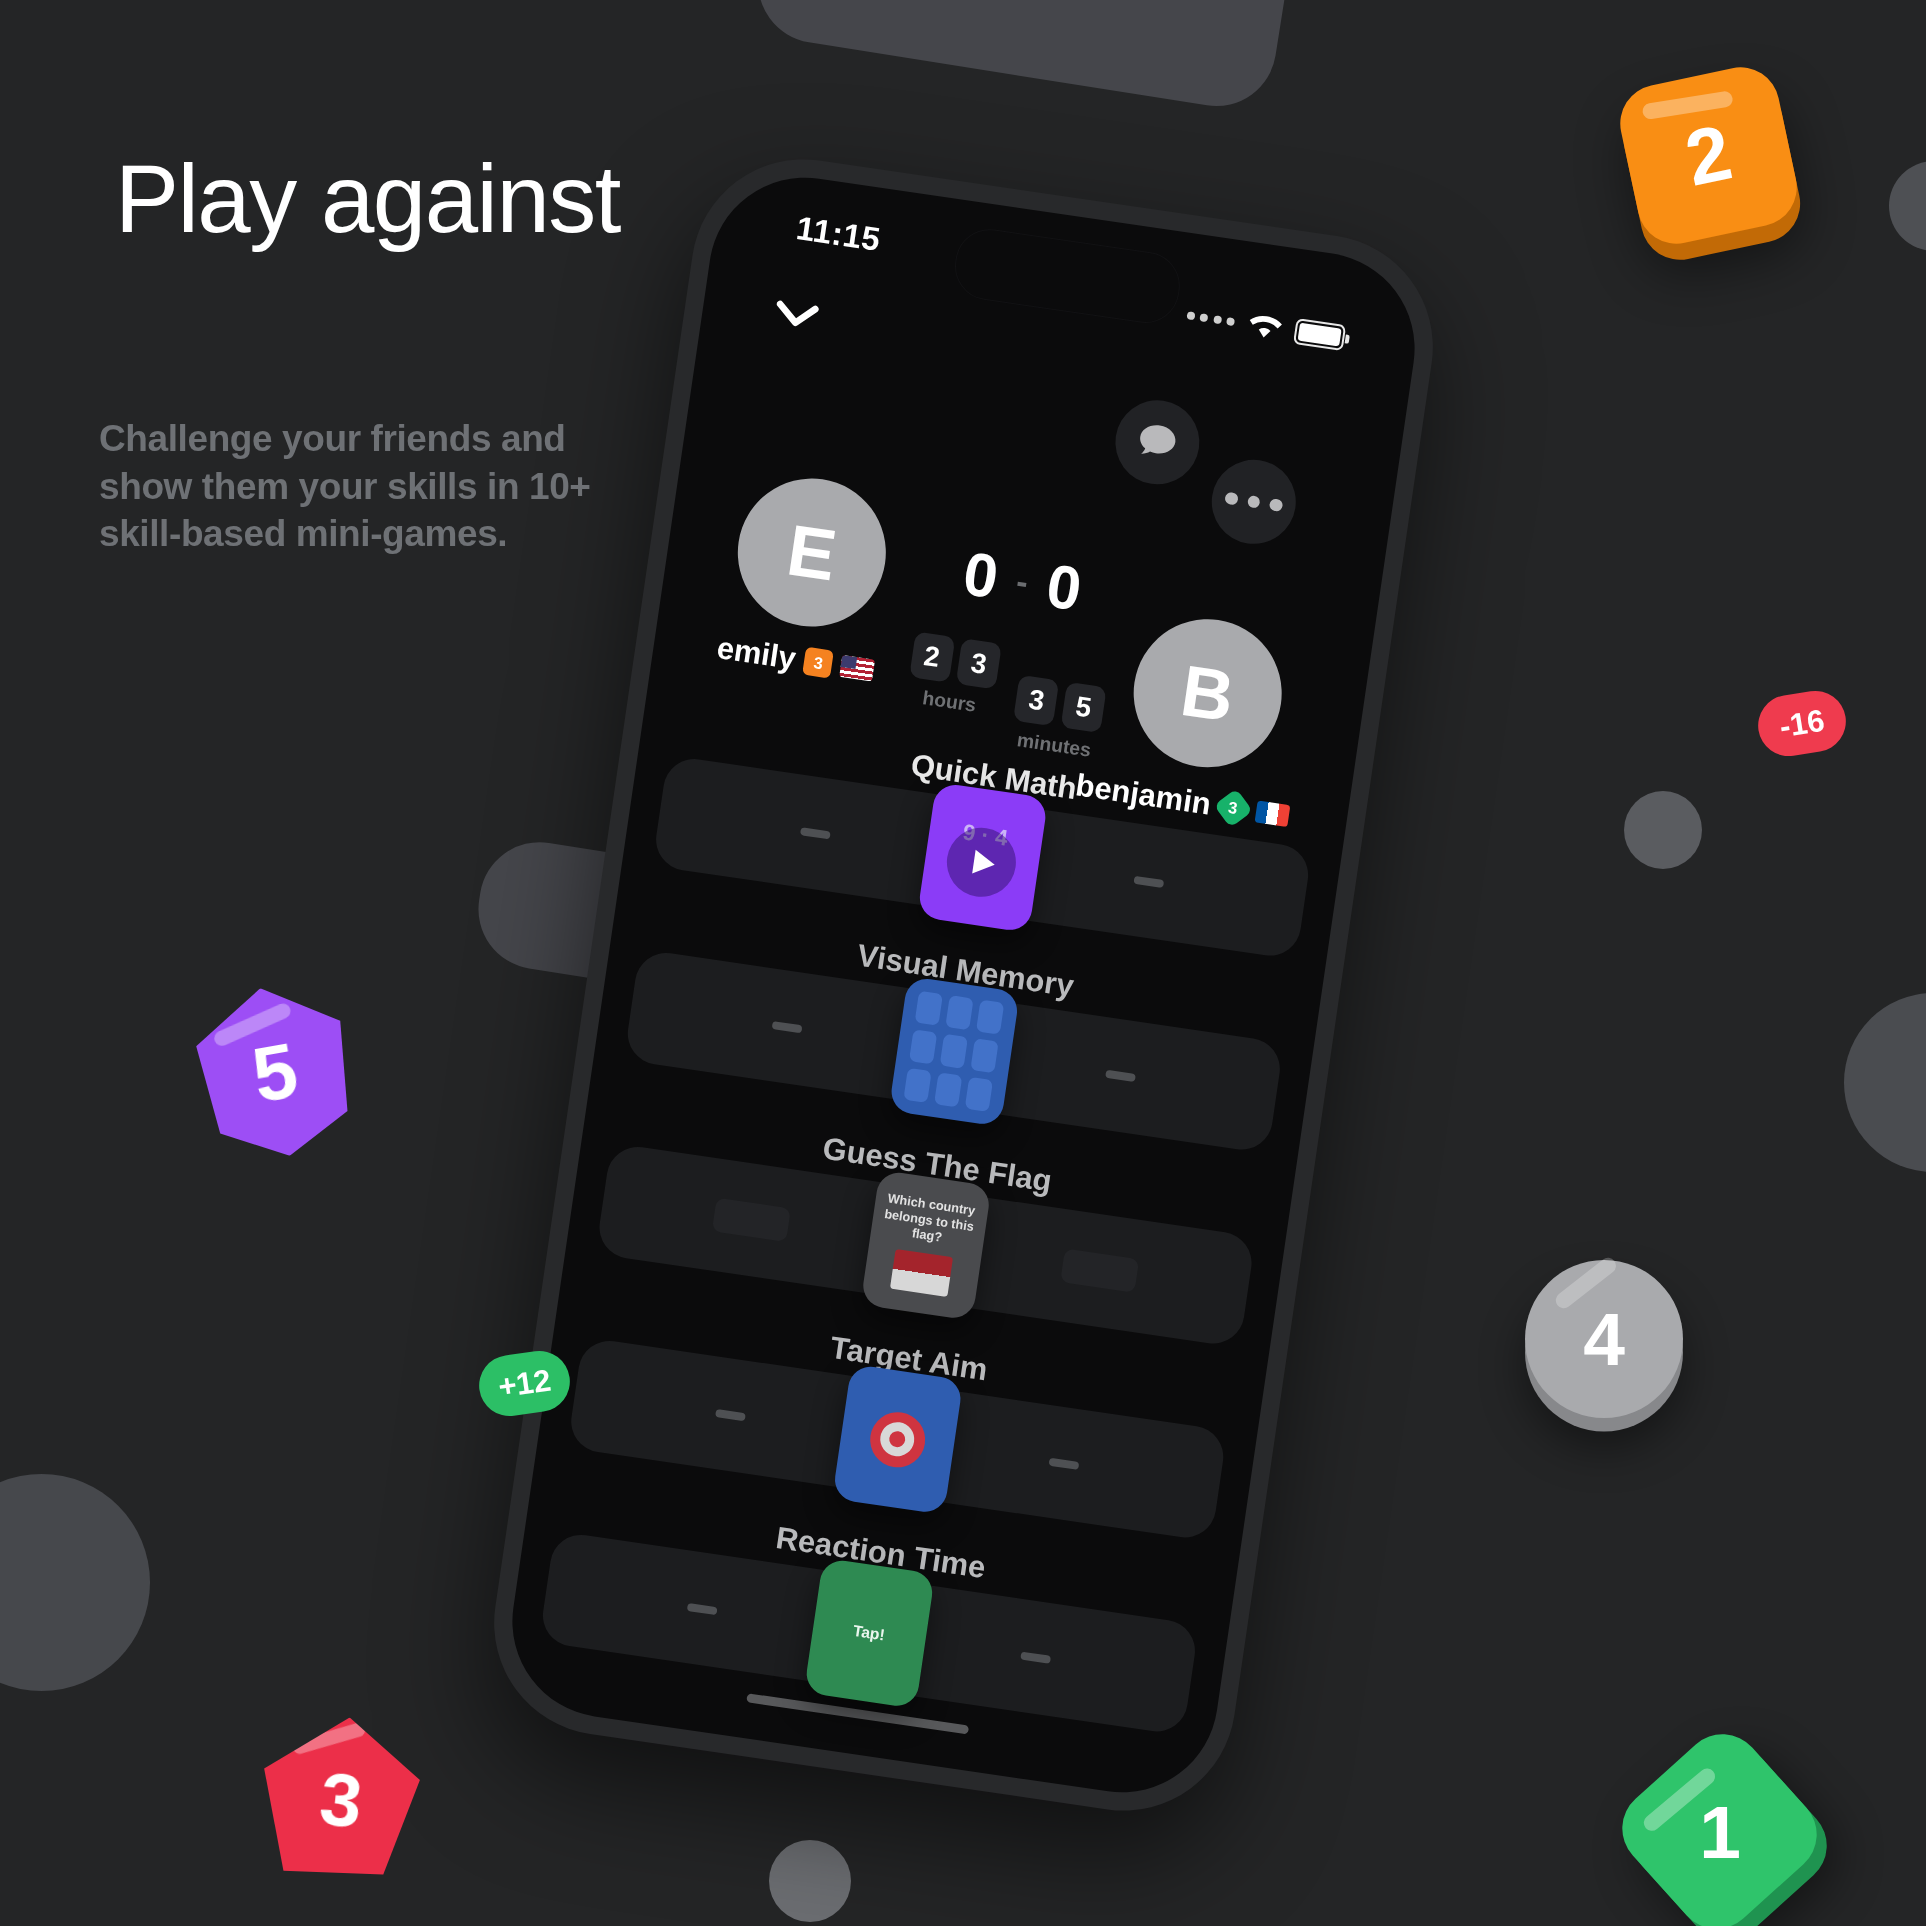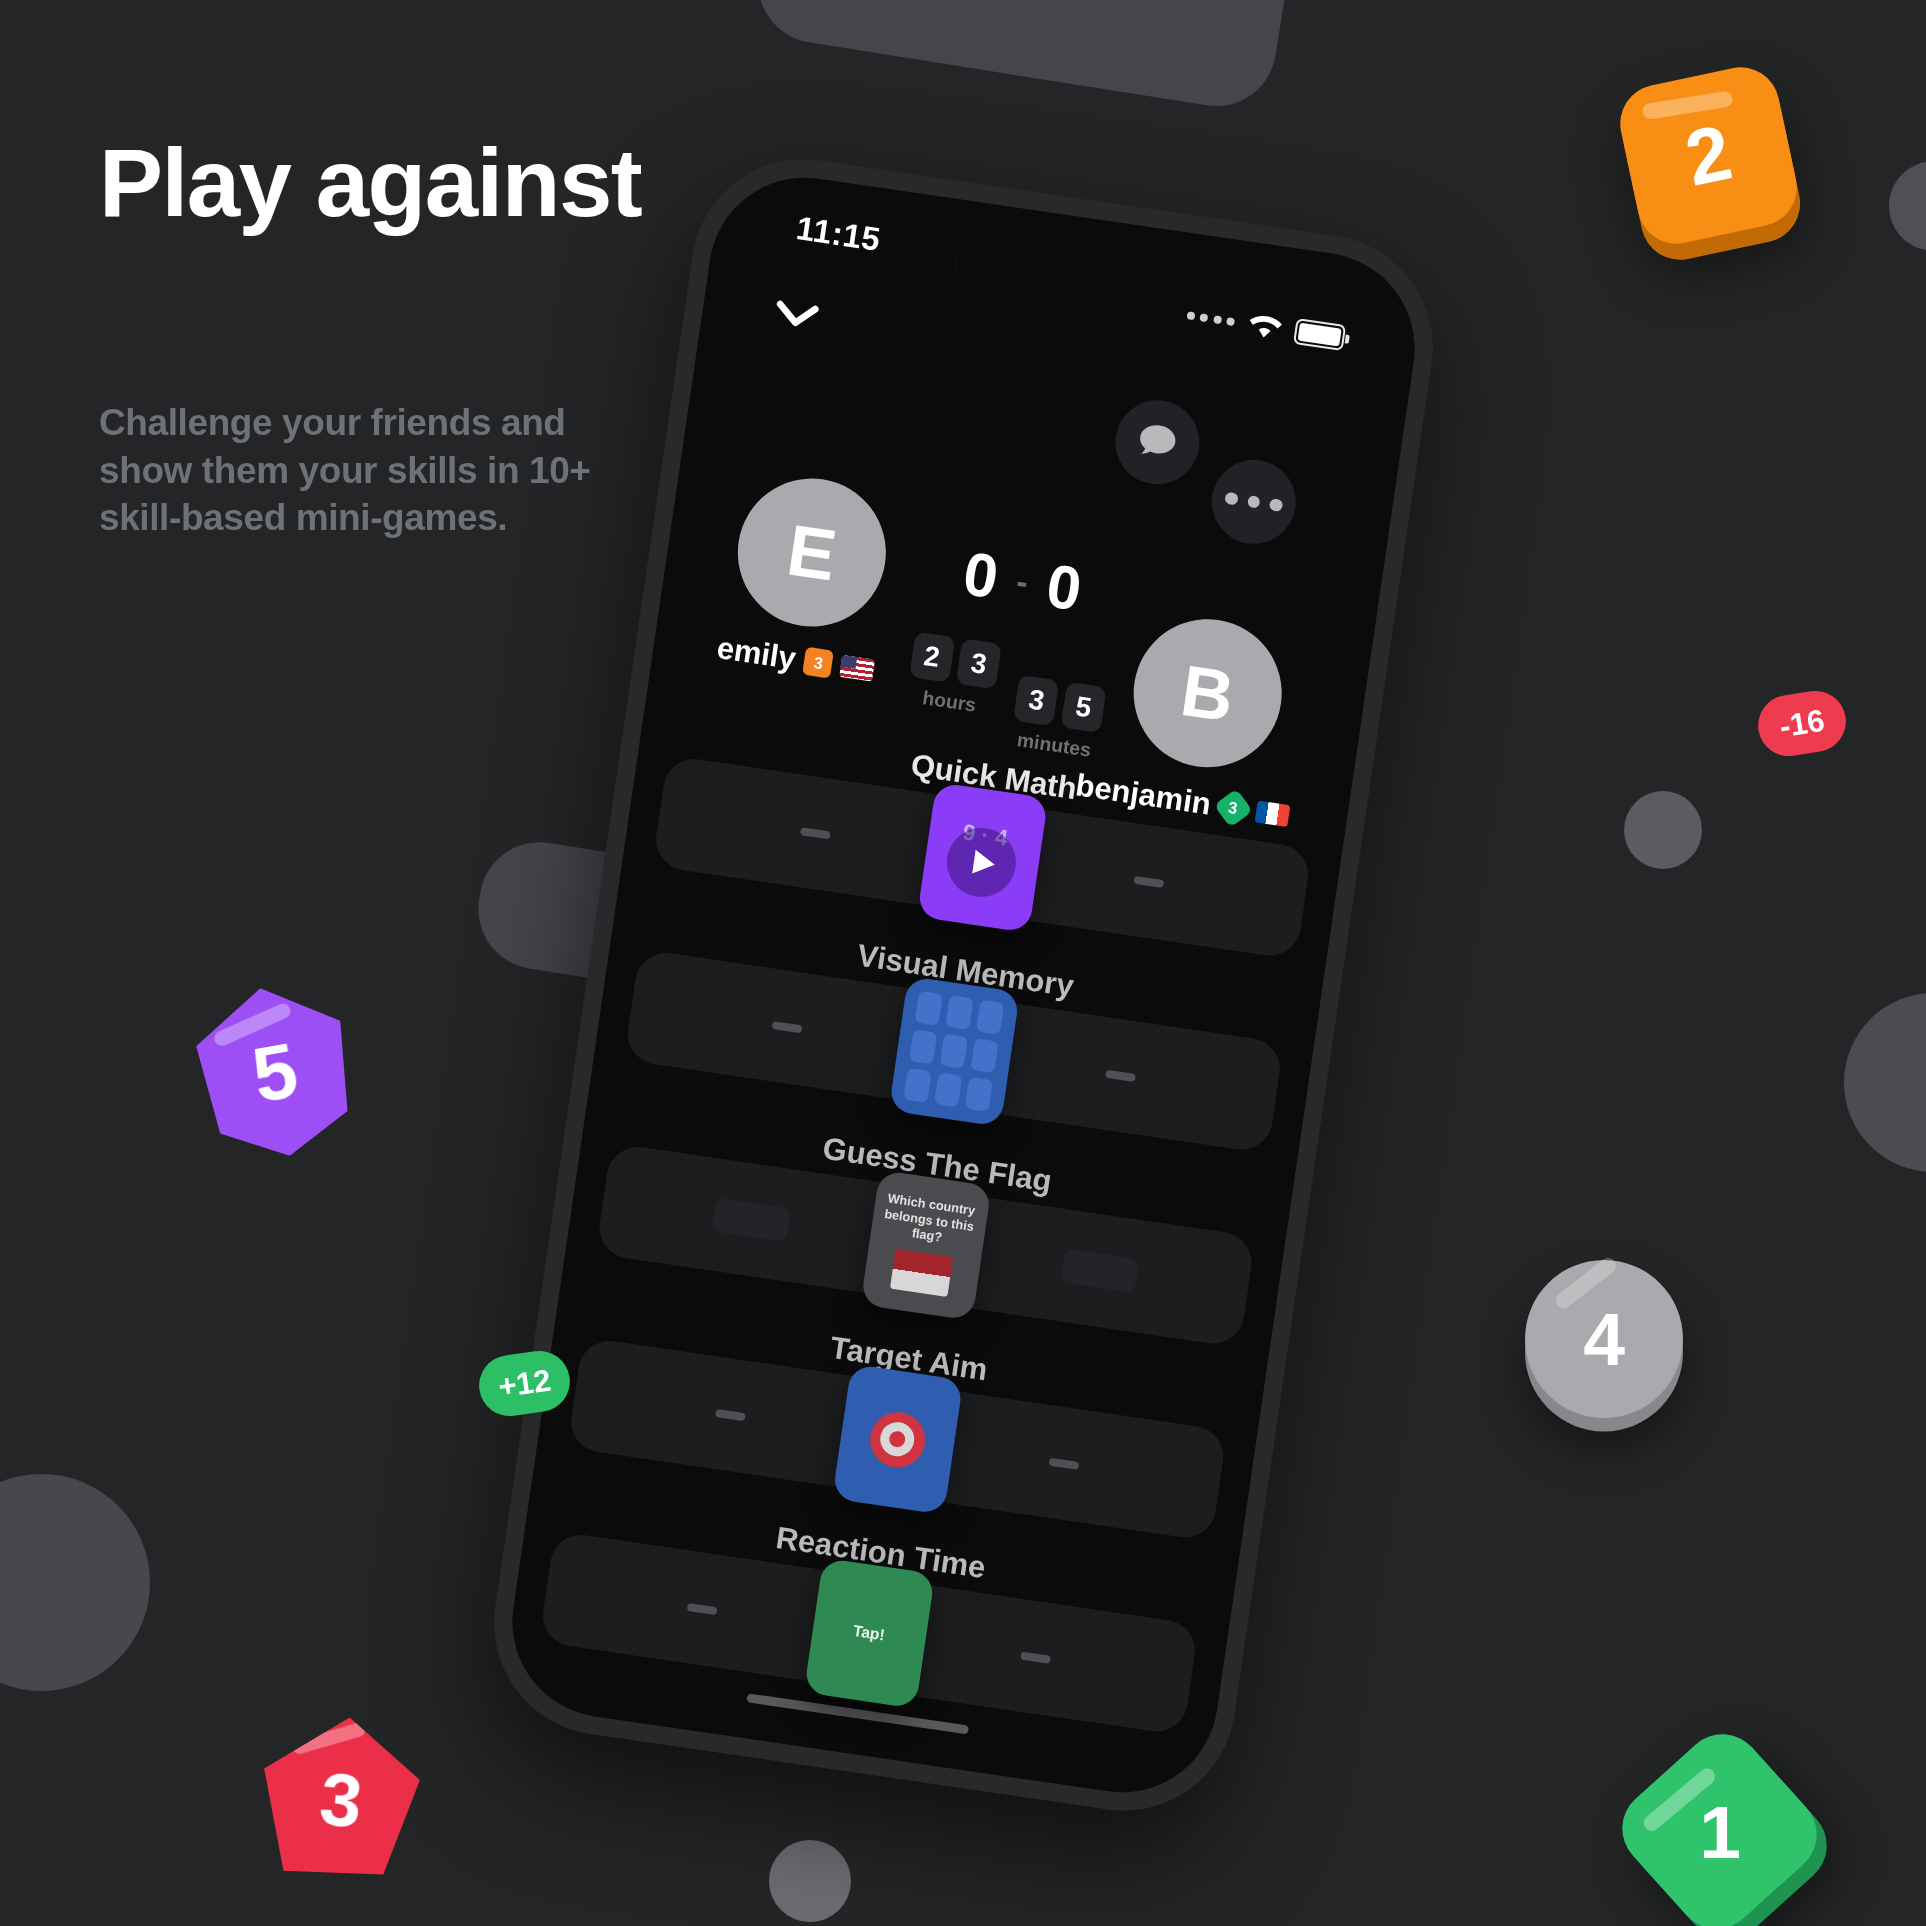--- a/index.html
+++ b/index.html
@@ -10,22 +10,22 @@
   }
   .stage{position:absolute;inset:0;overflow:hidden;}
 
   
   .blob{position:absolute;background:#45464b;border-radius:60px;}
   .circ{position:absolute;border-radius:50%;}
 
   
   .copy{position:absolute;left:99px;top:134px;width:672px;z-index:6;}
   .headline{
-    color:#ffffff;font-size:96px;line-height:1.02;font-weight:700;
-    letter-spacing:-1.5px;margin:0;
+    color:#ffffff;font-size:96px;line-height:1.02;font-weight:400;
+    letter-spacing:-1.5px;margin:16px;
   }
   .subcopy{
     color:#6e7175;font-size:37px;line-height:1.29;font-weight:700;
     margin:69px 0 0 0;width:523px;letter-spacing:-0.4px;
   }
 
   
   .phone-wrap{
     position:absolute;left:590px;top:190px;width:747px;height:1590px;
     transform:rotate(8.3deg);z-index:5;

